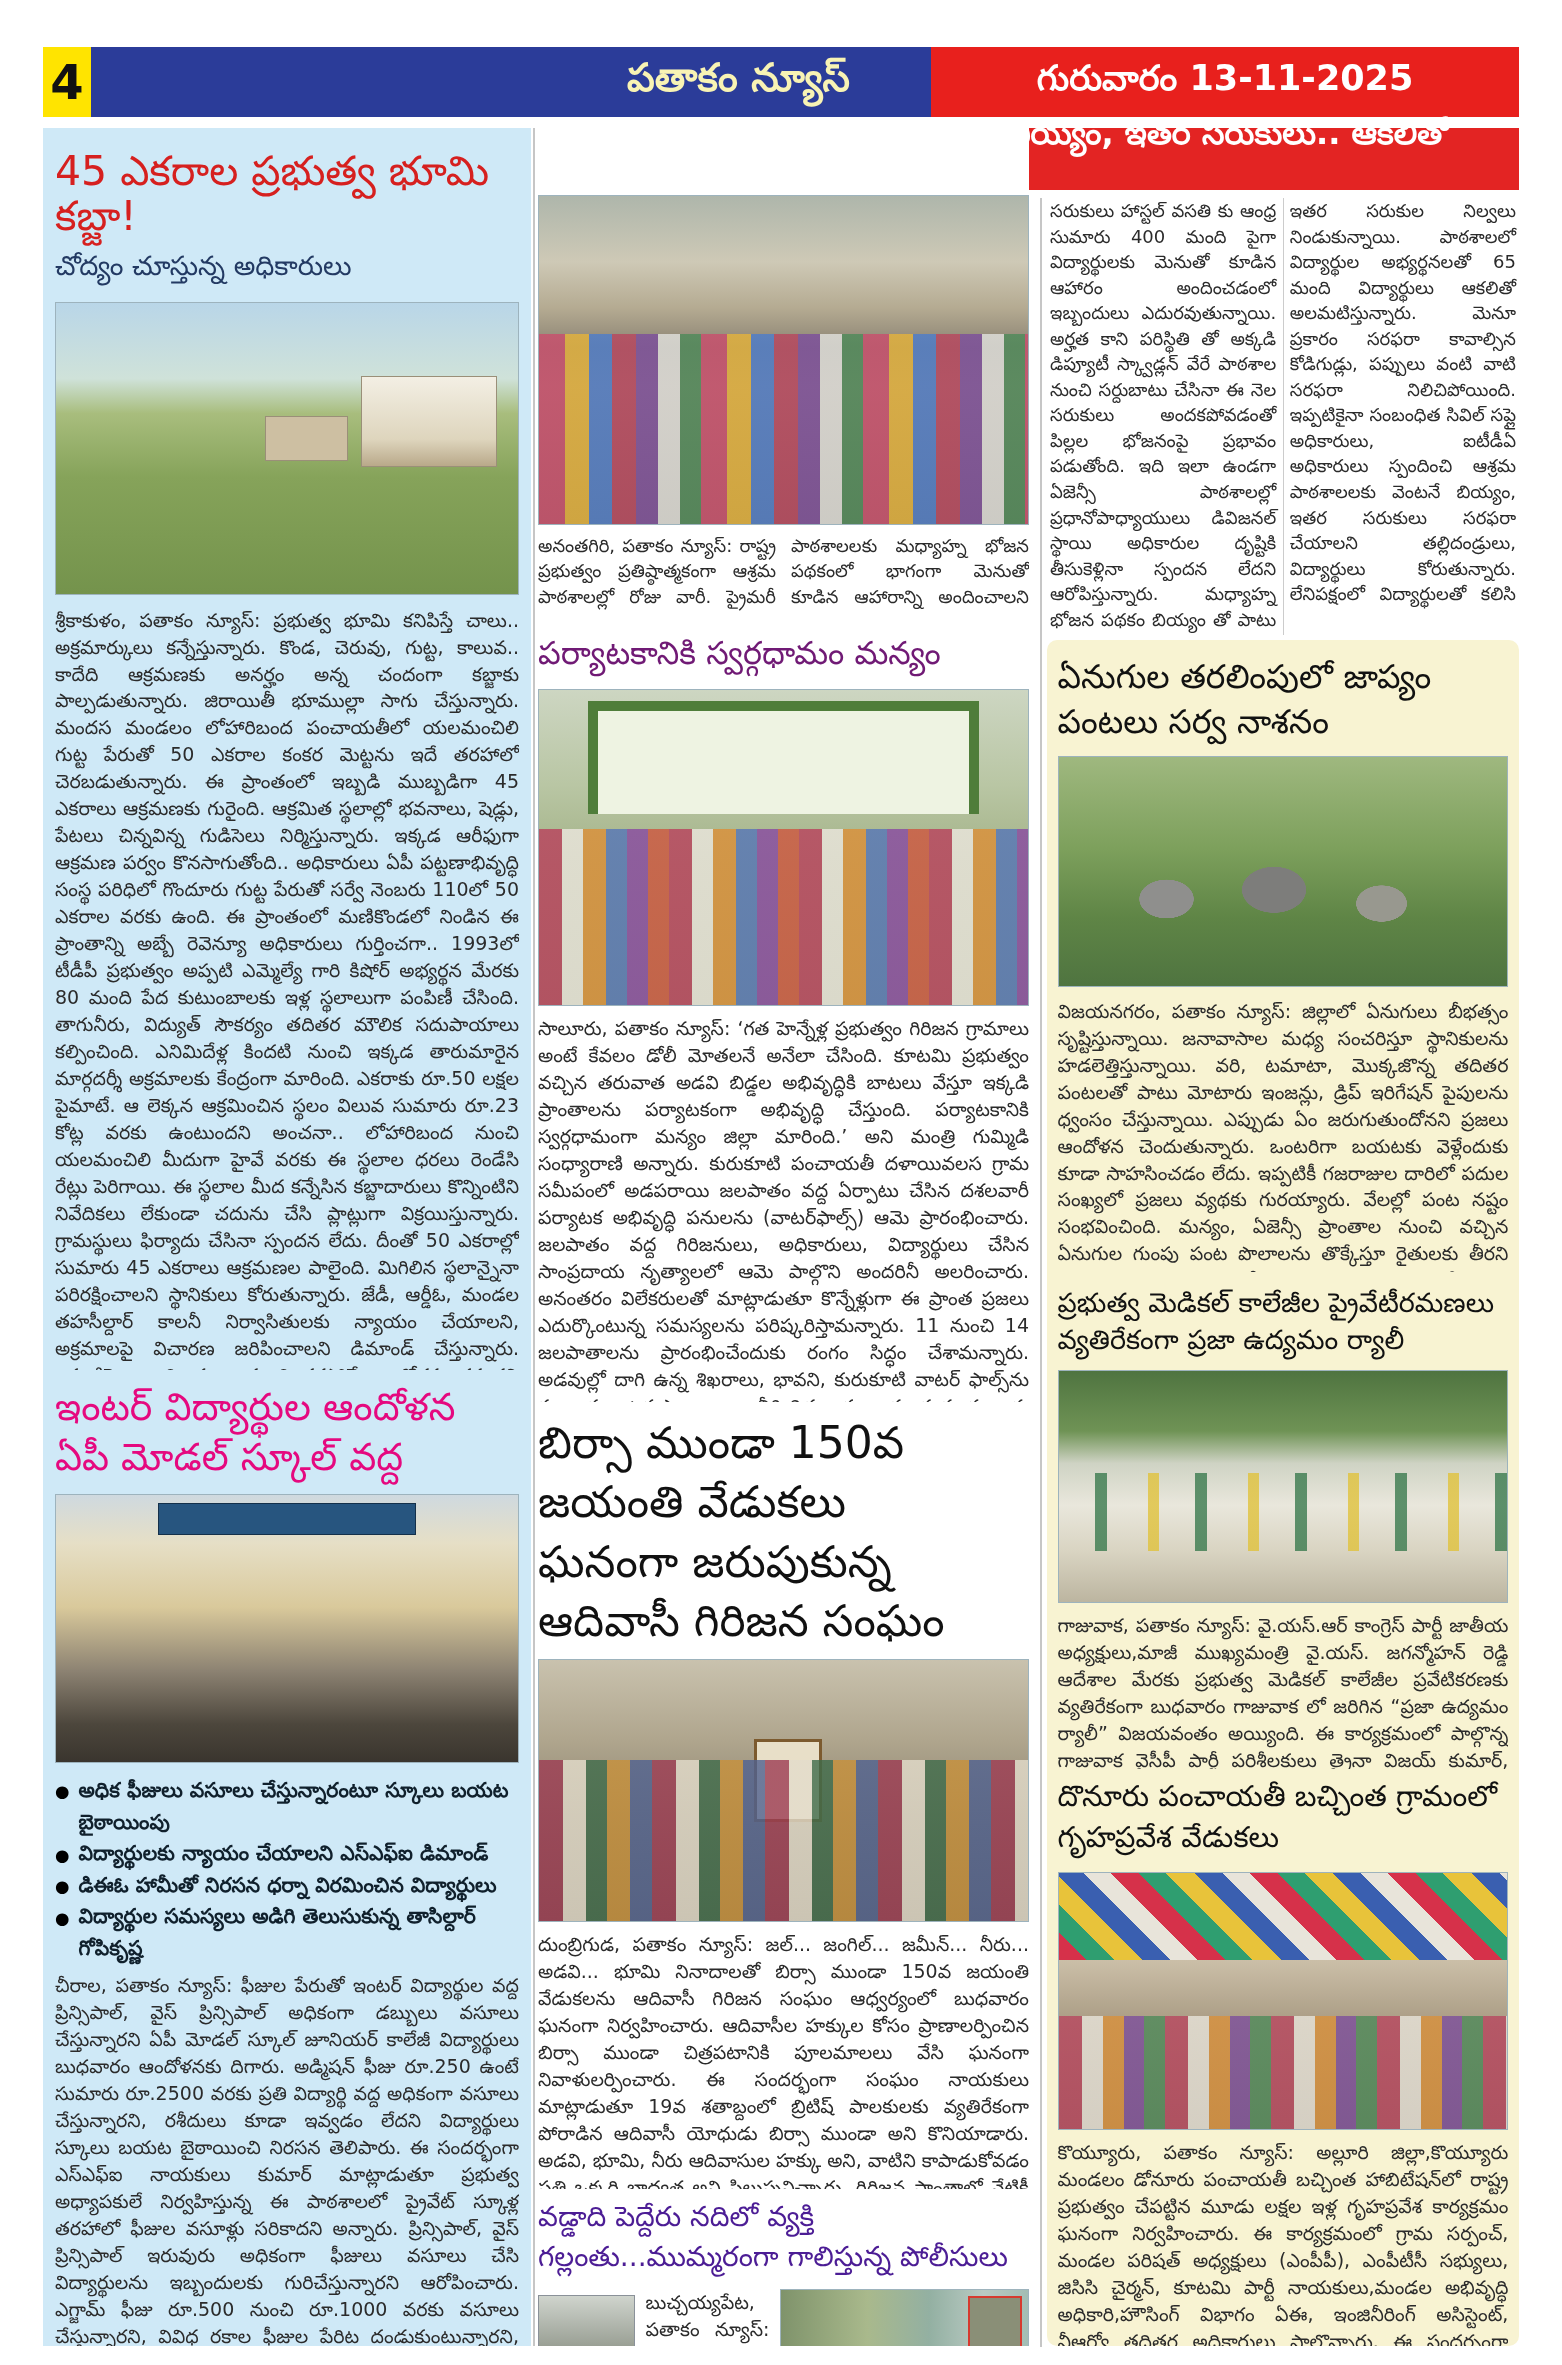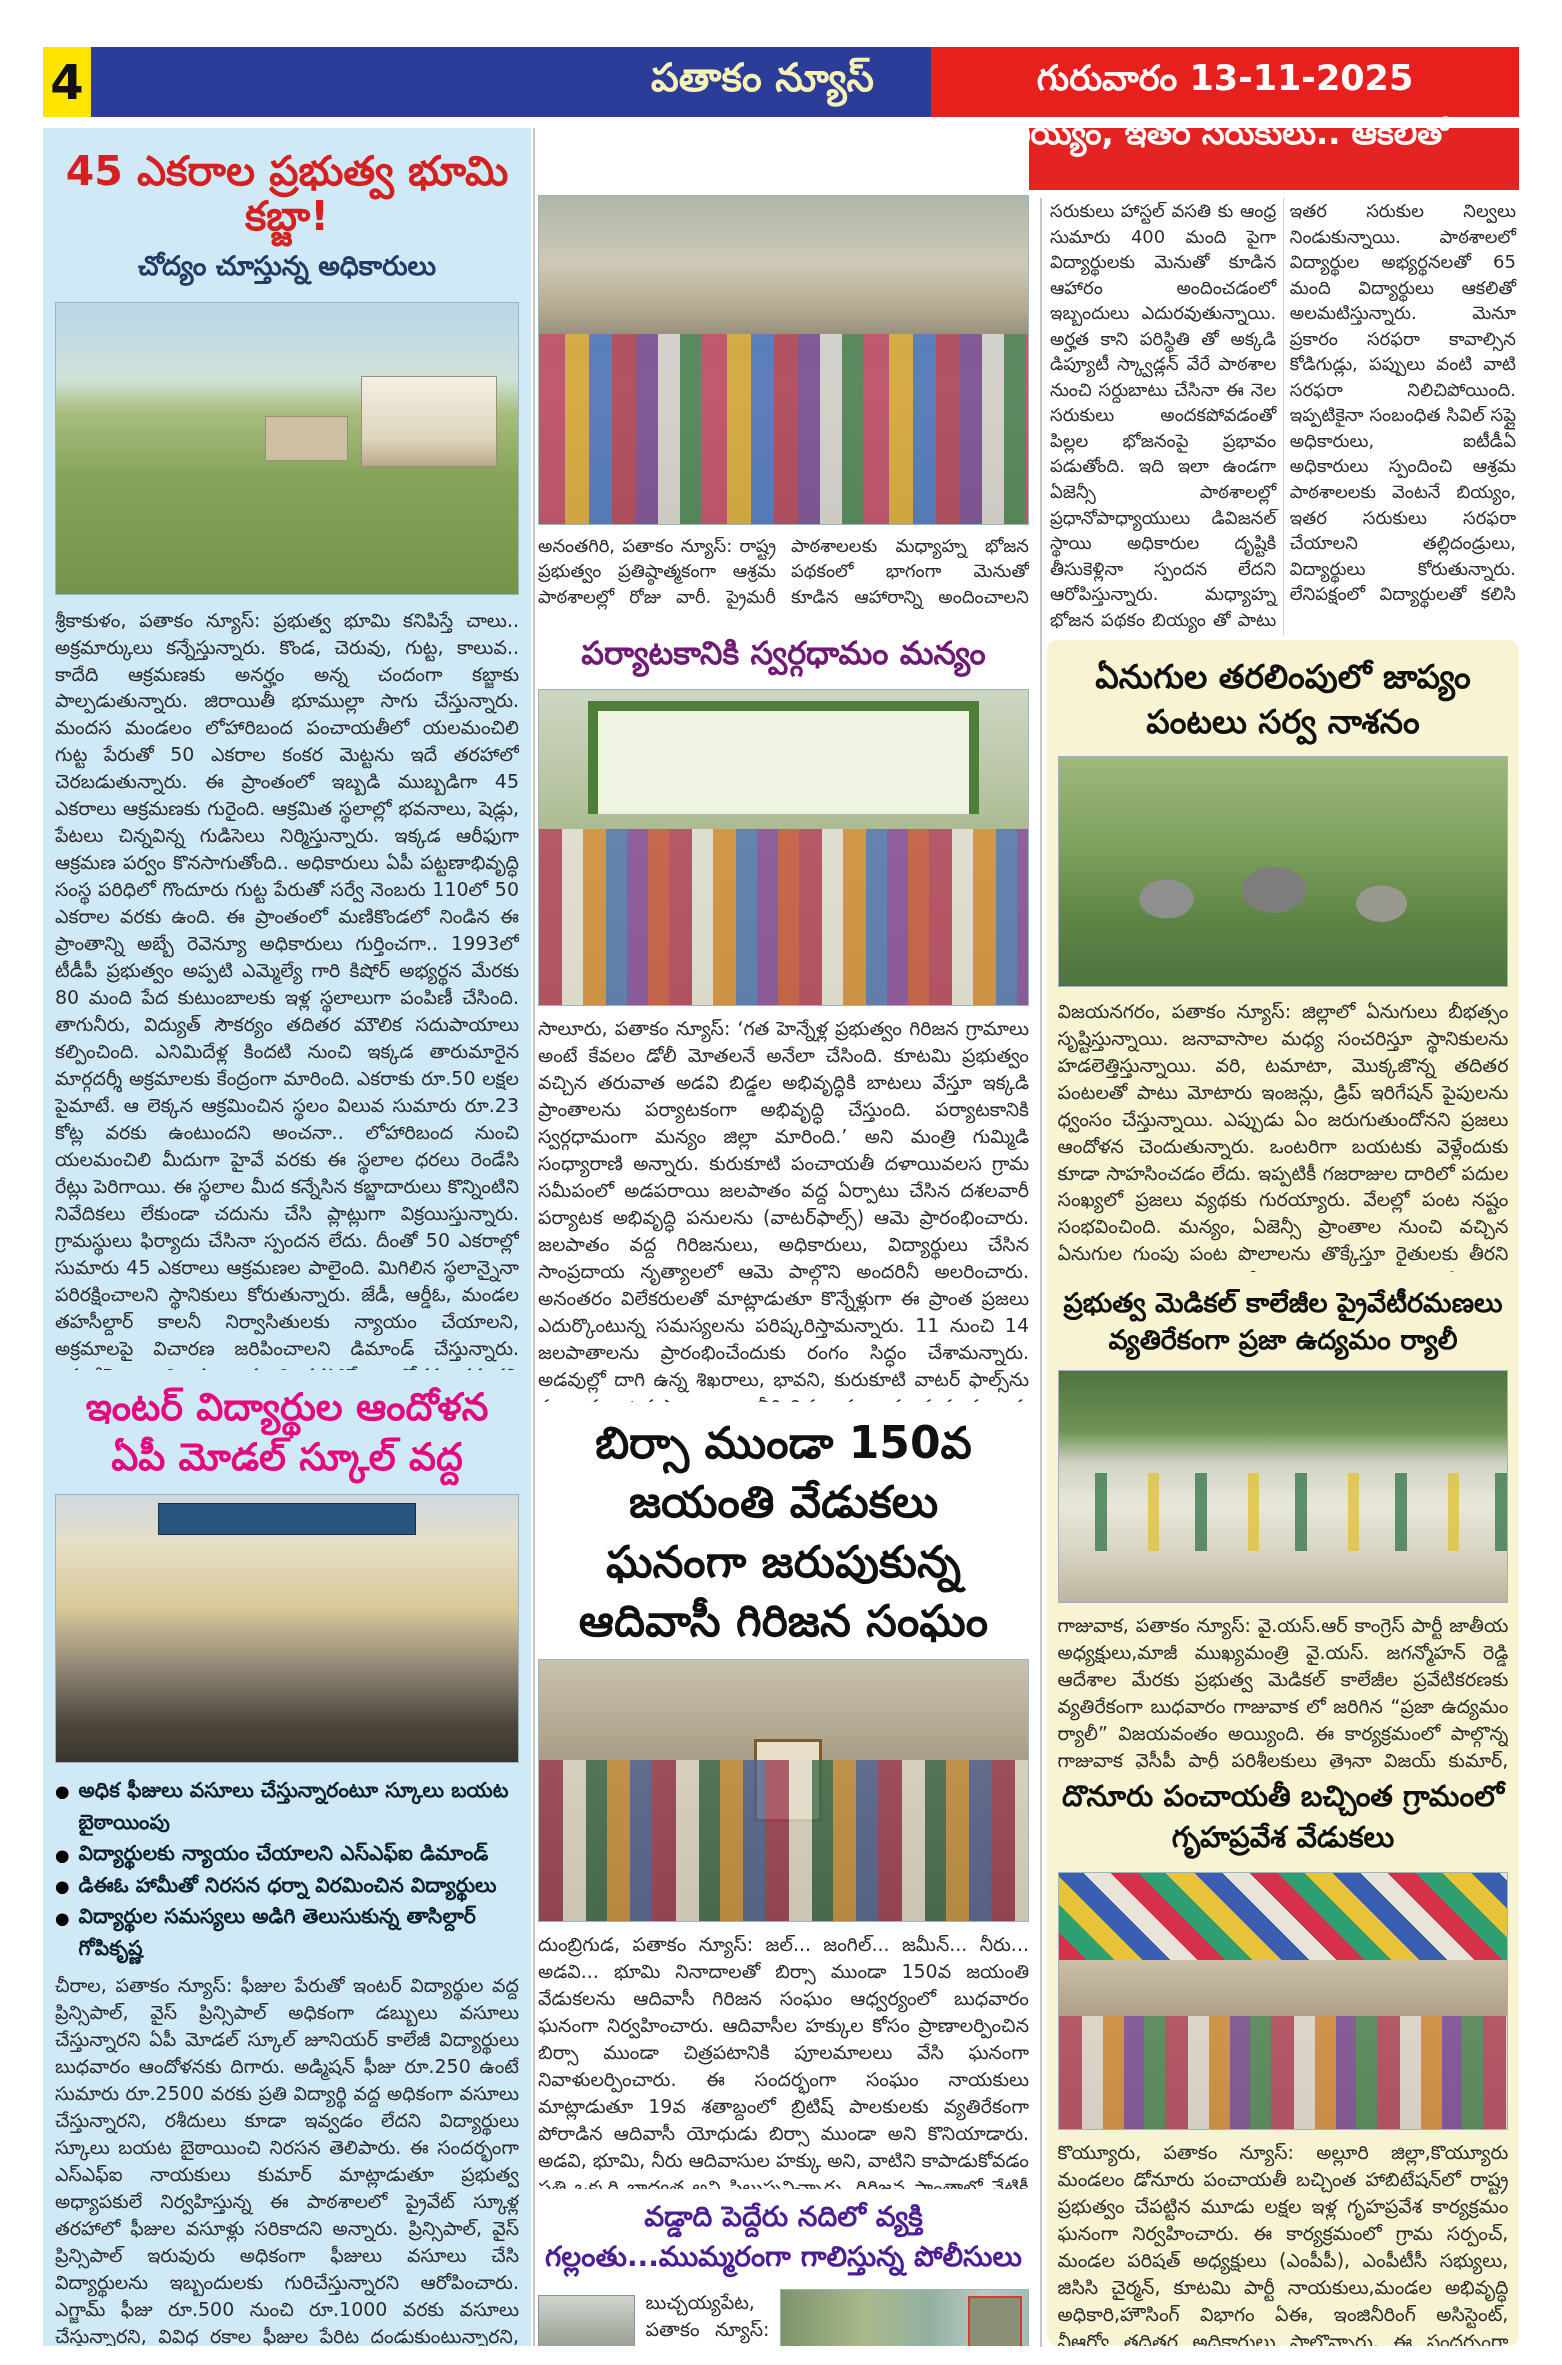--- a/index.html
+++ b/index.html
@@ -5,38 +5,38 @@
   * { box-sizing: border-box; margin: 0; padding: 0; }
   html,body { background:#ffffff; }
   body { width:1562px; height:2366px; position:relative; font-family:"DejaVu Sans", sans-serif; }
   .page { position:absolute; inset:0; background:#ffffff; overflow:hidden; }
 
   
   .header { position:absolute; left:43px; top:47px; width:1476px; height:70px; display:flex; }
   .pagenum { width:48px; height:100%; background:#ffe400; color:#111; font-weight:bold;
              font-size:48px; display:flex; align-items:center; justify-content:center; }
   .masthead-bar { flex:0 0 840px; background:#2b3c99; color:#f8f3b4; display:flex;
-                  align-items:center; justify-content:flex-end; padding-right:57px;
+                  align-items:center; justify-content:flex-end; padding-right:81px;
                   font-size:39px; font-weight:bold; }
   .date-bar { flex:1; background:#e8201d; color:#ffffff; display:flex; align-items:center;
               justify-content:center; font-size:35px; font-weight:bold; }
 
   
   .col-left  { position:absolute; left:43px;  top:128px; width:488px;  height:2218px;
                background:#cfe9f7; padding:10.6px 12px; overflow:hidden; }
   .col-mid   { position:absolute; left:538px; top:128px; width:491px;  height:2218px;
                background:#ffffff; overflow:hidden; }
   .col-right { position:absolute; left:1047px;top:128px; width:472px;  height:2218px;
                overflow:hidden; }
   .vrule { position:absolute; top:128px; width:1.5px; height:2218px; background:#c6c6c6; }
   .vrule.r1 { left:533px; } .vrule.r2 { left:1040px; top:198px; height:2149px; }
 
   
   .body-text { font-size:19px; line-height:1.42; text-align:justify; color:#2b2b2b; overflow:hidden; }
-  .headline { font-weight:bold; text-align:center; }
+  .headline { font-weight:normal; text-align:left; }
 
   
   .hl-land { color:#d6201f; font-size:41px; line-height:1.1; margin-top:10.6px; }
   .hl-land-sub { color:#233a63; font-size:27px; margin-top:10.6px; }
   .photo { border:0.8px solid #9db3bd; overflow:hidden; position:relative; }
   .photo-land { height:293px; margin-top:13.6px;
      background:linear-gradient(180deg,#b9d6e8 0%,#cfe2d9 26%,#a8bd7d 38%,#86a35a 60%,#74934c 100%); }
   .photo-land .building { position:absolute; right:21px; top:73px; width:136px; height:91px;
      background:linear-gradient(180deg,#f3efe4 0%,#ded5bd 70%,#b9a98a 100%); border:0.8px solid #9a8f78; }
   .photo-land .shed { position:absolute; right:170px; top:113px; width:83px; height:45px;

